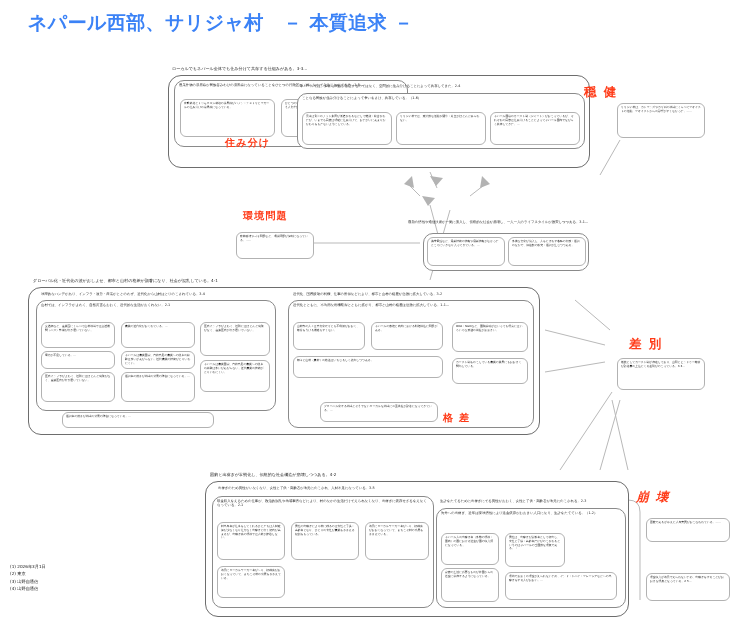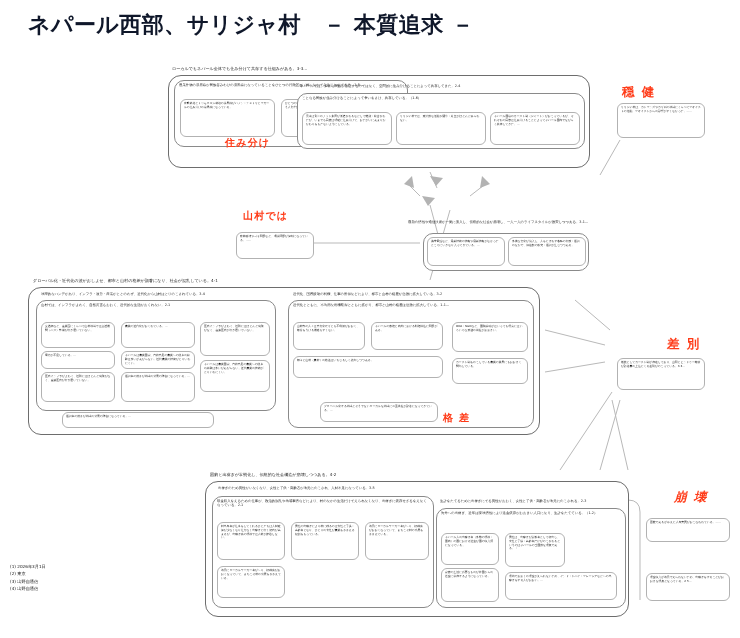--- a/index.html
+++ b/index.html
@@ -15,31 +15,31 @@
 
   
   #links{position:absolute;left:0;top:0;width:740px;height:638px;z-index:1;}
 
   
   .abs{position:absolute;z-index:2;}
 
   
   .title{
     left:28px;top:10px;
-    font-size:22px;font-weight:bold;letter-spacing:.02em;
-    color:#0f172a;white-space:nowrap;
+    font-size:19px;font-weight:bold;letter-spacing:.02em;
+    color:#3b82f6;white-space:nowrap;
   }
 
   
   .redlabel{
     color:#ff3b18;font-weight:bold;white-space:nowrap;
     letter-spacing:.12em;
   }
   .redlabel.sz-lg{font-size:10px;}
-  .redlabel.sz-md{font-size:12.5px;margin-left:38px;}
+  .redlabel.sz-md{font-size:12.5px;}
 
   
   .boxL0,.boxL1,.boxL2,.boxL3{
     box-sizing:border-box;background:#fff;
   }
   .boxL0{ 
     border:1px solid #6d6d6d;border-radius:13px;
   }
   .boxL1{ 
     border:1px solid #8a8a8a;border-radius:10px;
@@ -128,21 +128,21 @@
 
   <div class="abs redlabel sz-md" style="left:584px;top:84px;">穏 健</div>
   <div class="abs leaf micro" style="left:617px;top:103px;width:88px;height:35px;">サリジャ村は、カトマンズやカリ西の地域にくらべてマオイストの活動、マオイストからの影響がすくなかった。……</div>
 
 
   <div class="abs cap xs wrap" style="left:408px;top:220px;width:200px;">最新の情報や通信技術が一気に流入し、伝統的な社会が崩壊し、一人一人のライフスタイルが激変しつつある。3-1…</div>
   <div class="abs boxL1" style="left:423px;top:233px;width:166px;height:38px;"></div>
   <div class="abs leaf micro" style="left:427px;top:237px;width:78px;height:29px;">携帯電話など、最新技術の情報や最新情報がなかったところにいきなり入ってきている。…</div>
   <div class="abs leaf micro" style="left:508px;top:237px;width:78px;height:29px;">多様な文化が流入し、人をにぎわす各種の行政・選択のなかで、価値観の衝突・選択が生じつつある。</div>
 
-  <div class="abs redlabel sz-lg" style="left:243px;top:209px;">山村では</div>
+  <div class="abs redlabel sz-lg" style="left:243px;top:209px;">環境問題</div>
   <div class="abs leaf micro" style="left:236px;top:232px;width:78px;height:27px;">森林破壊やゴミ問題など、環境問題が深刻になっている。……</div>
 
   <div class="abs cap" style="left:33px;top:278px;">グローバル化・近代化の波がおしよせ、都市と山村の格差が顕著になり、社会が混乱している。4-1</div>
 
   <div class="abs boxL0" style="left:28px;top:287px;width:512px;height:148px;"></div>
 
   <div class="abs cap xs" style="left:41px;top:292px;">地理的なハンデがあり、インフラ・教育・産業がととのわず、近代化から山村はとりのこされている。3-4</div>
   <div class="abs boxL1" style="left:36px;top:300px;width:240px;height:111px;"></div>
   <div class="abs cap xs wrap" style="left:41px;top:303px;width:228px;">山村では、インフラがよわく、自然災害もおおく、近代的な生活がおくれない。2-1</div>
 

